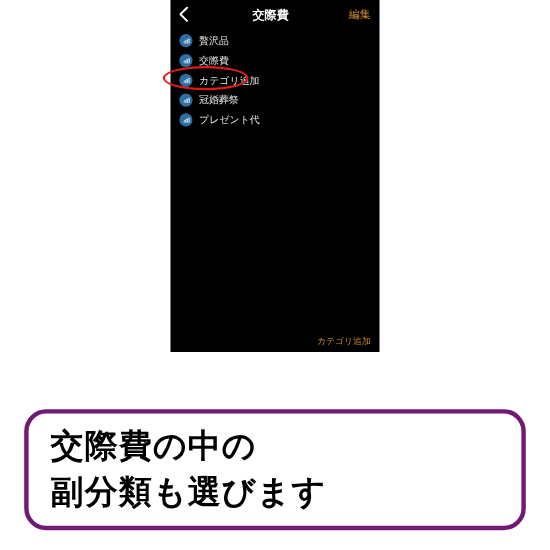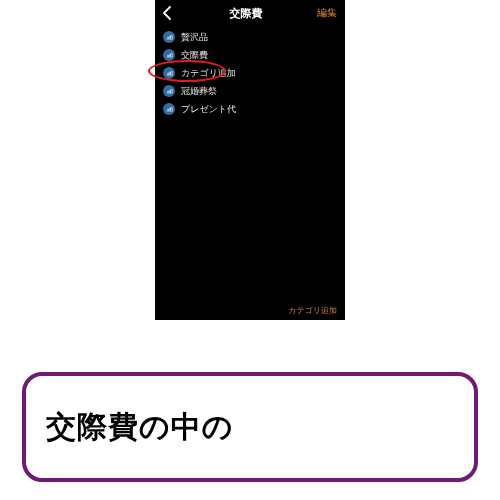--- a/index.html
+++ b/index.html
@@ -181,13 +181,14 @@
 
   <div class="bottom-bar">
     <div class="add-category">カテゴリ追加</div>
   </div>
 </div>
 
 <div class="highlight-ellipse"></div>
 
 <div class="caption-box">
   <div class="caption-line">交際費の中の</div>
+  <div class="caption-line">副分類も選びます</div>
 </div>
 
 </body></html>

